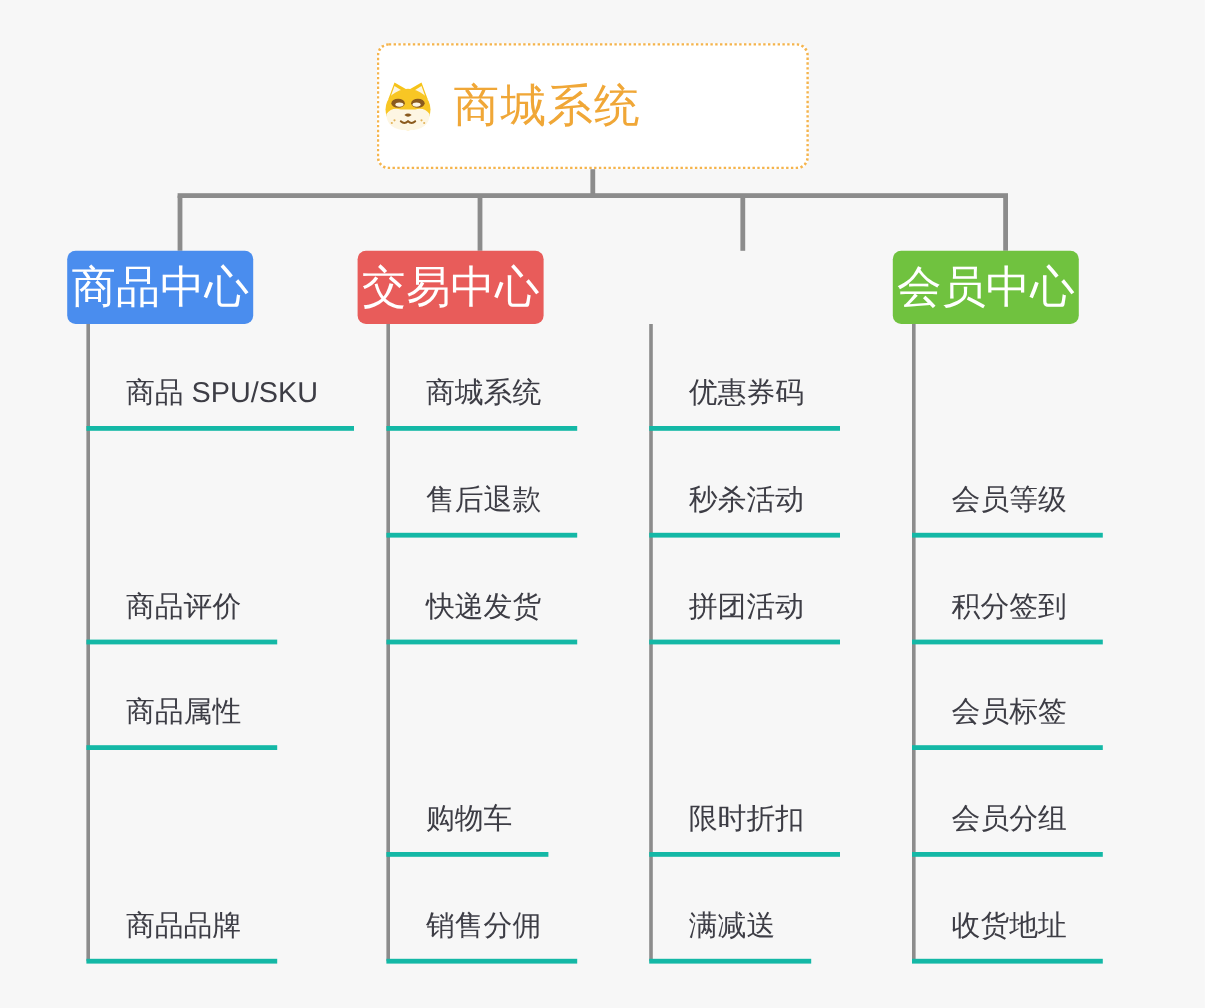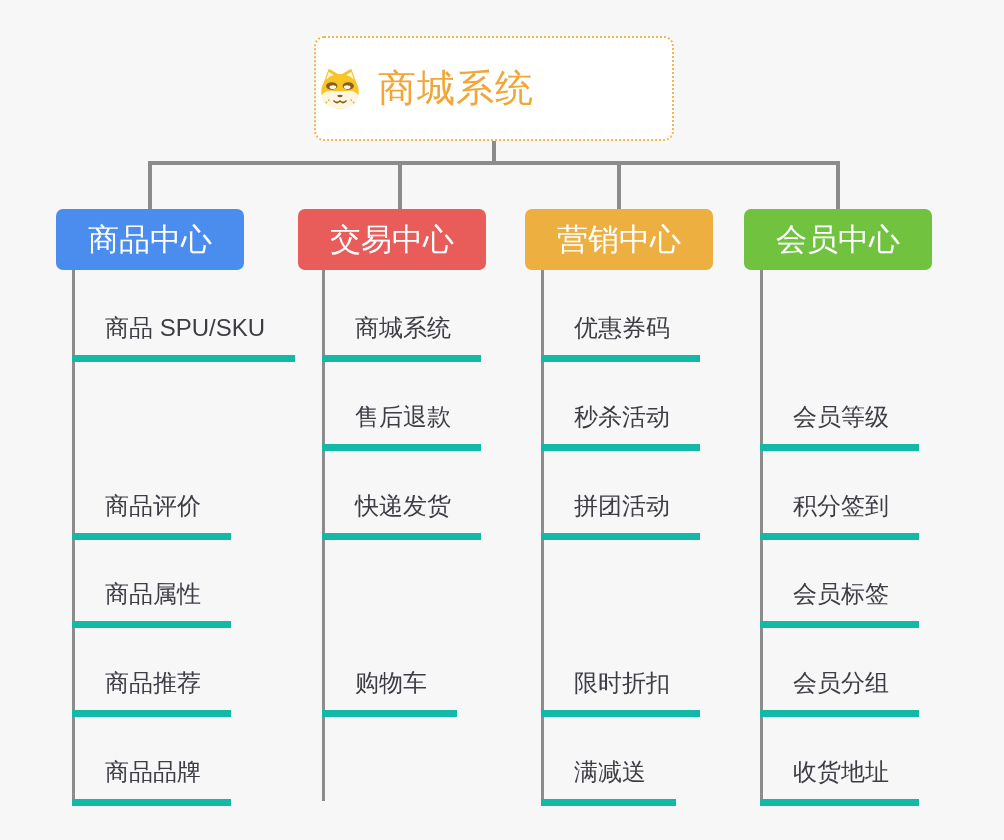--- a/index.html
+++ b/index.html
@@ -17,34 +17,34 @@
 
   
   .conn{position:absolute;background:#8C8C8C;}
   .conn-stub{left:492px;top:141px;width:4px;height:22px;}
   .conn-h{left:148px;top:161px;width:692px;height:4px;}
   .conn-drop{top:163px;width:4px;height:46px;}
   .d0{left:148px}.d1{left:398px}.d2{left:617px}.d3{left:836px}
 
   
   .branch{
-    position:absolute;top:209px;width:188px;height:61px;border-radius:7px;
+    position:absolute;top:209px;width:155px;height:61px;border-radius:7px;
     display:flex;align-items:center;justify-content:center;
-    color:#FFFFFF;font-size:31px;
+    color:#FFFFFF;font-size:37px;
   }
   .b0{left:56px}.b1{left:298px}.b2{left:525px}.b3{left:744px}
 
   
   .trunk{position:absolute;top:270px;width:3px;height:531px;background:#8C8C8C;}
   .t0{left:72px}.t1{left:322px}.t2{left:541px}.t3{left:760px}
 
   
   .child{
     position:absolute;font-size:24px;line-height:34px;color:#3D3D45;
-    padding:0 30px 10px 33px;border-bottom:7px solid #14b8a6;white-space:nowrap;
+    padding:0 30px 10px 33px;border-bottom:4px solid #14b8a6;white-space:nowrap;
   }
   .c0{left:72px}.c1{left:322px}.c2{left:541px}.c3{left:760px}
   .r0{top:311px}.r1{top:400px}.r2{top:489px}.r3{top:577px}.r4{top:666px}.r5{top:755px}
 </style>
 </head>
 <body>
 
 <div class="canvas">
 
   <div class="root-node">
@@ -75,42 +75,39 @@
   <div class="conn conn-drop d1"></div>
   <div class="conn conn-drop d2"></div>
   <div class="conn conn-drop d3"></div>
 
   <div class="branch b0" style="background-color: rgb(74, 141, 238);">
     <span>商品中心</span>
   </div>
   <div class="branch b1" style="background-color: rgb(232, 92, 90);">
     <span>交易中心</span>
   </div>
-  <div class="branch b2" style="background-color: rgb(236, 175, 64);">
-    <span>营销中心</span>
-  </div>
   <div class="branch b3" style="background-color: rgb(112, 194, 63);">
     <span>会员中心</span>
   </div>
 
   <div class="trunk t0"></div>
   <div class="trunk t1"></div>
   <div class="trunk t2"></div>
   <div class="trunk t3"></div>
 
   <div class="child c0 r0">商品 SPU/SKU</div>
   <div class="child c0 r2">商品评价</div>
   <div class="child c0 r3">商品属性</div>
-  <div class="child c0 r4">商品推荐</div>
   <div class="child c0 r5">商品品牌</div>
 
   <div class="child c1 r0">商城系统</div>
   <div class="child c1 r1">售后退款</div>
   <div class="child c1 r2">快递发货</div>
   <div class="child c1 r4">购物车</div>
+  <div class="child c1 r5">销售分佣</div>
 
   <div class="child c2 r0">优惠券码</div>
   <div class="child c2 r1">秒杀活动</div>
   <div class="child c2 r2">拼团活动</div>
   <div class="child c2 r4">限时折扣</div>
   <div class="child c2 r5">满减送</div>
 
   <div class="child c3 r1">会员等级</div>
   <div class="child c3 r2">积分签到</div>
   <div class="child c3 r3">会员标签</div>

